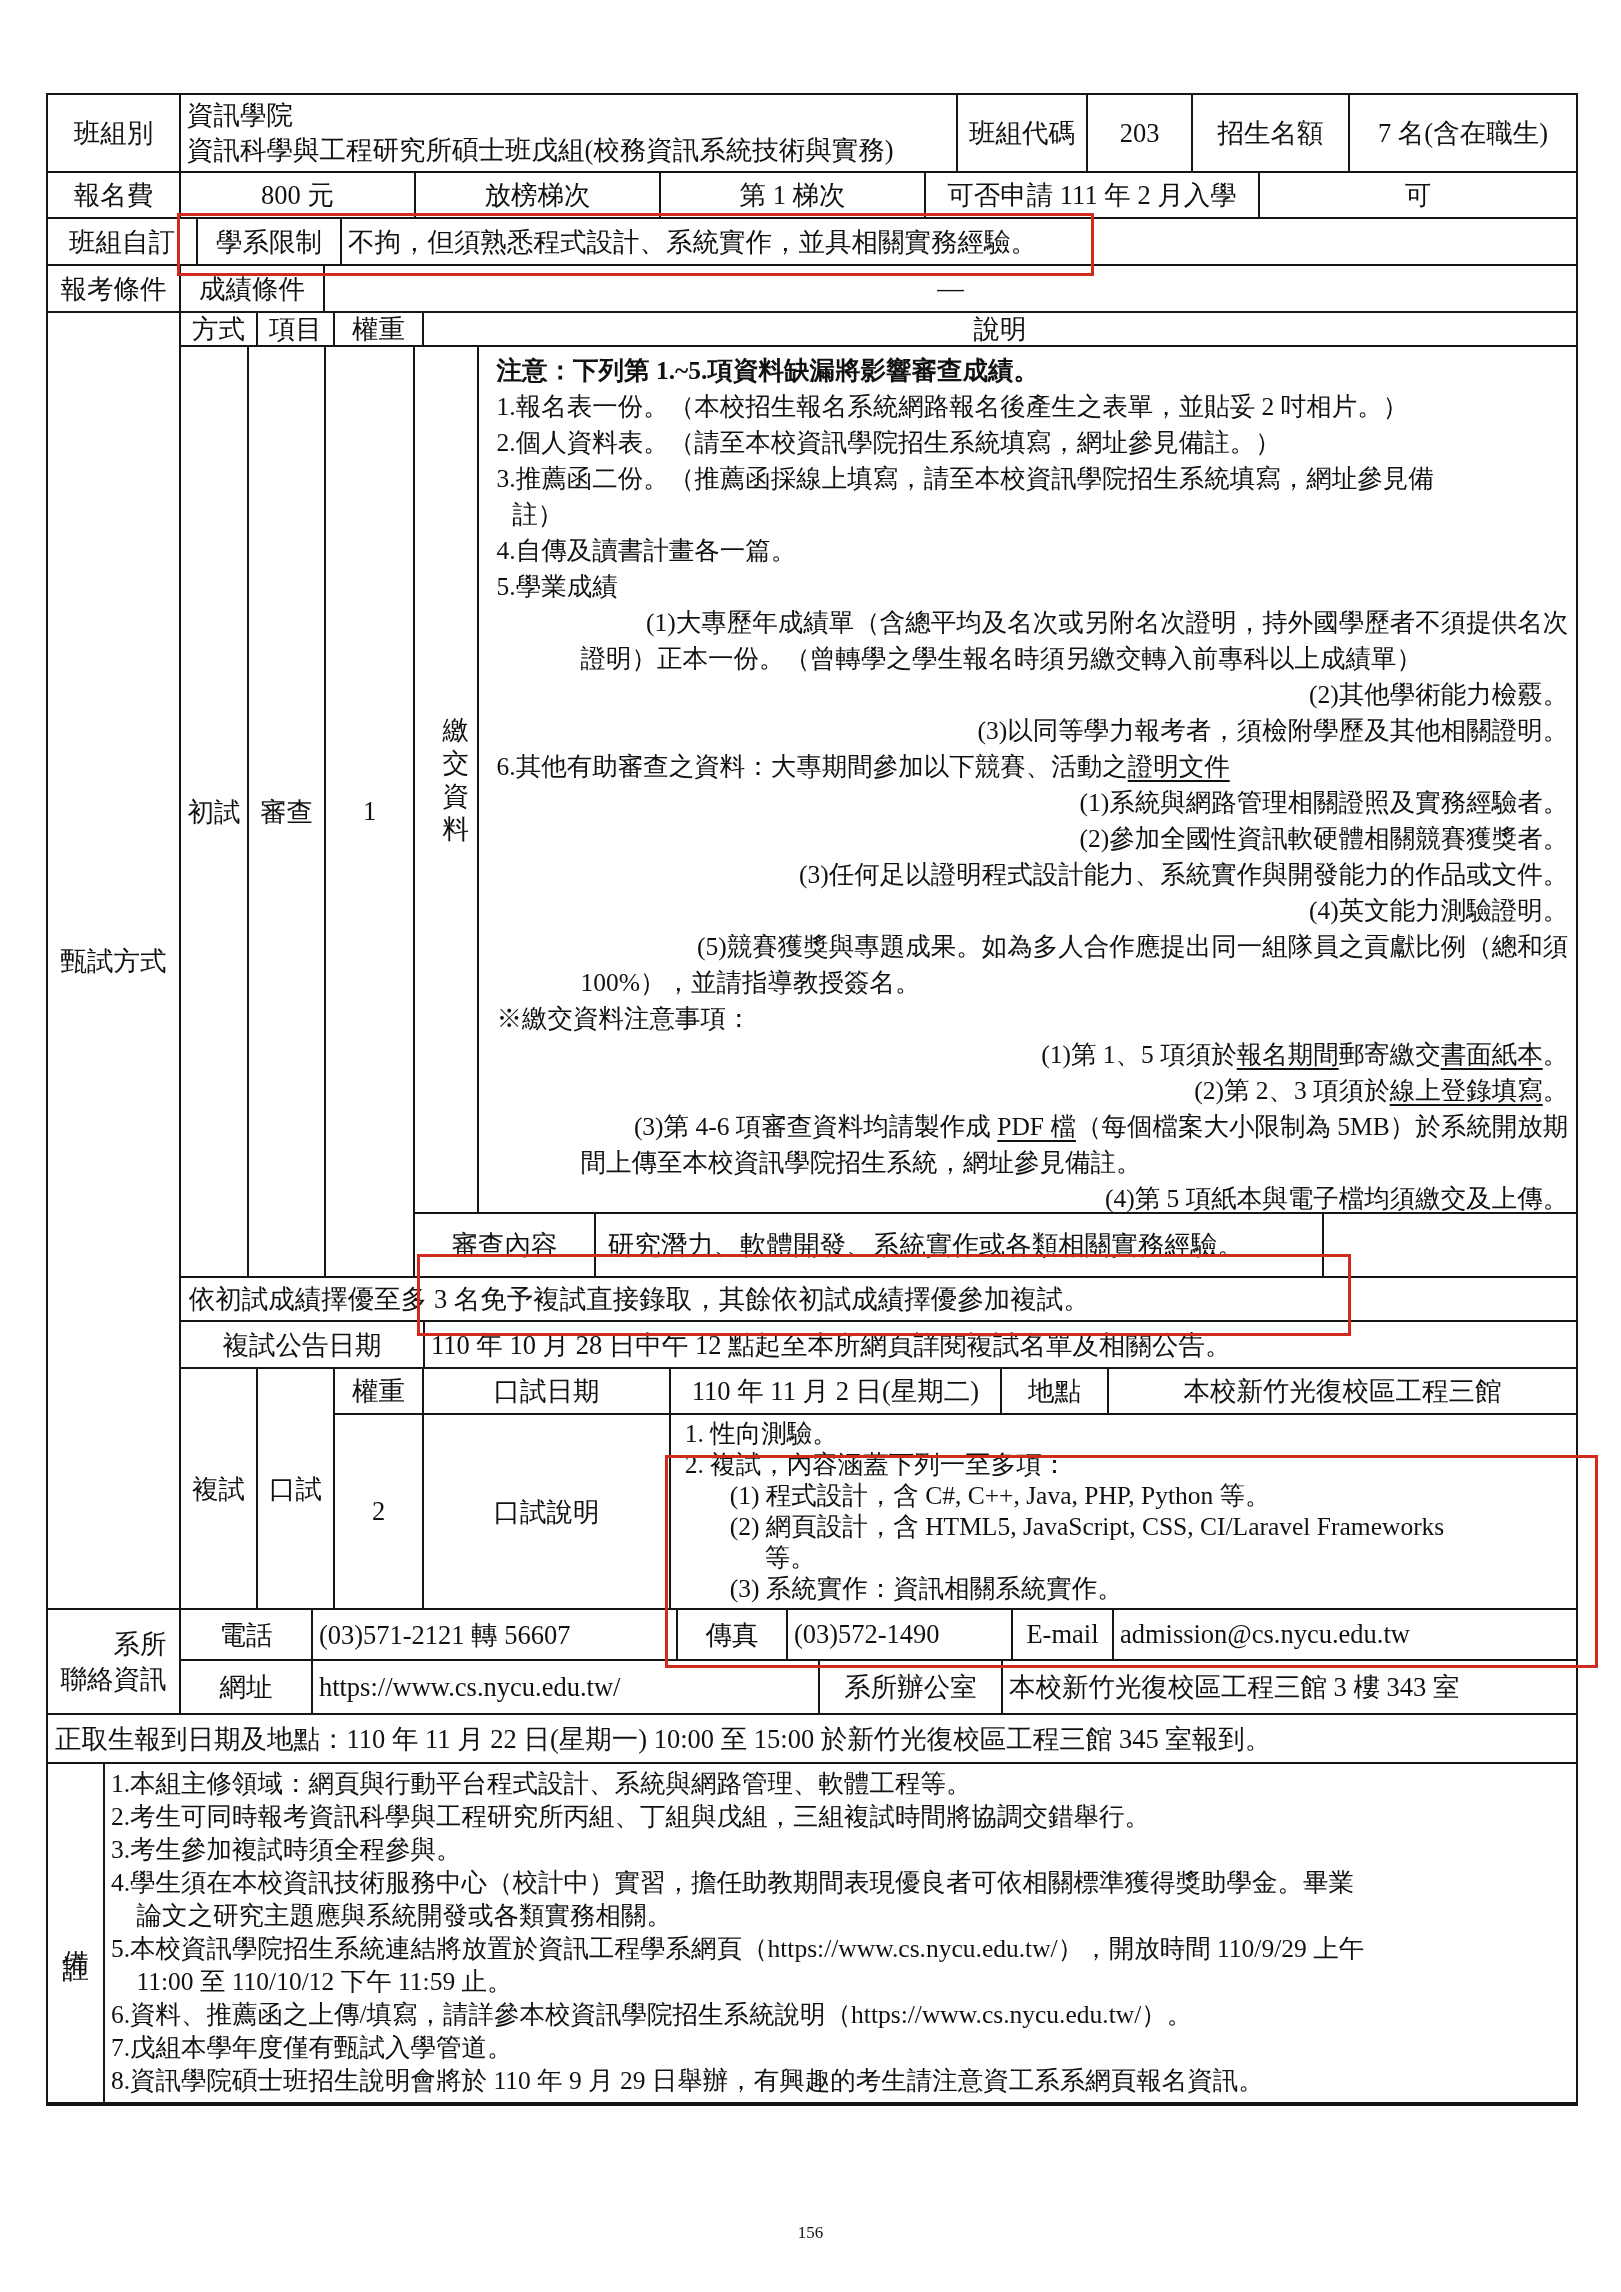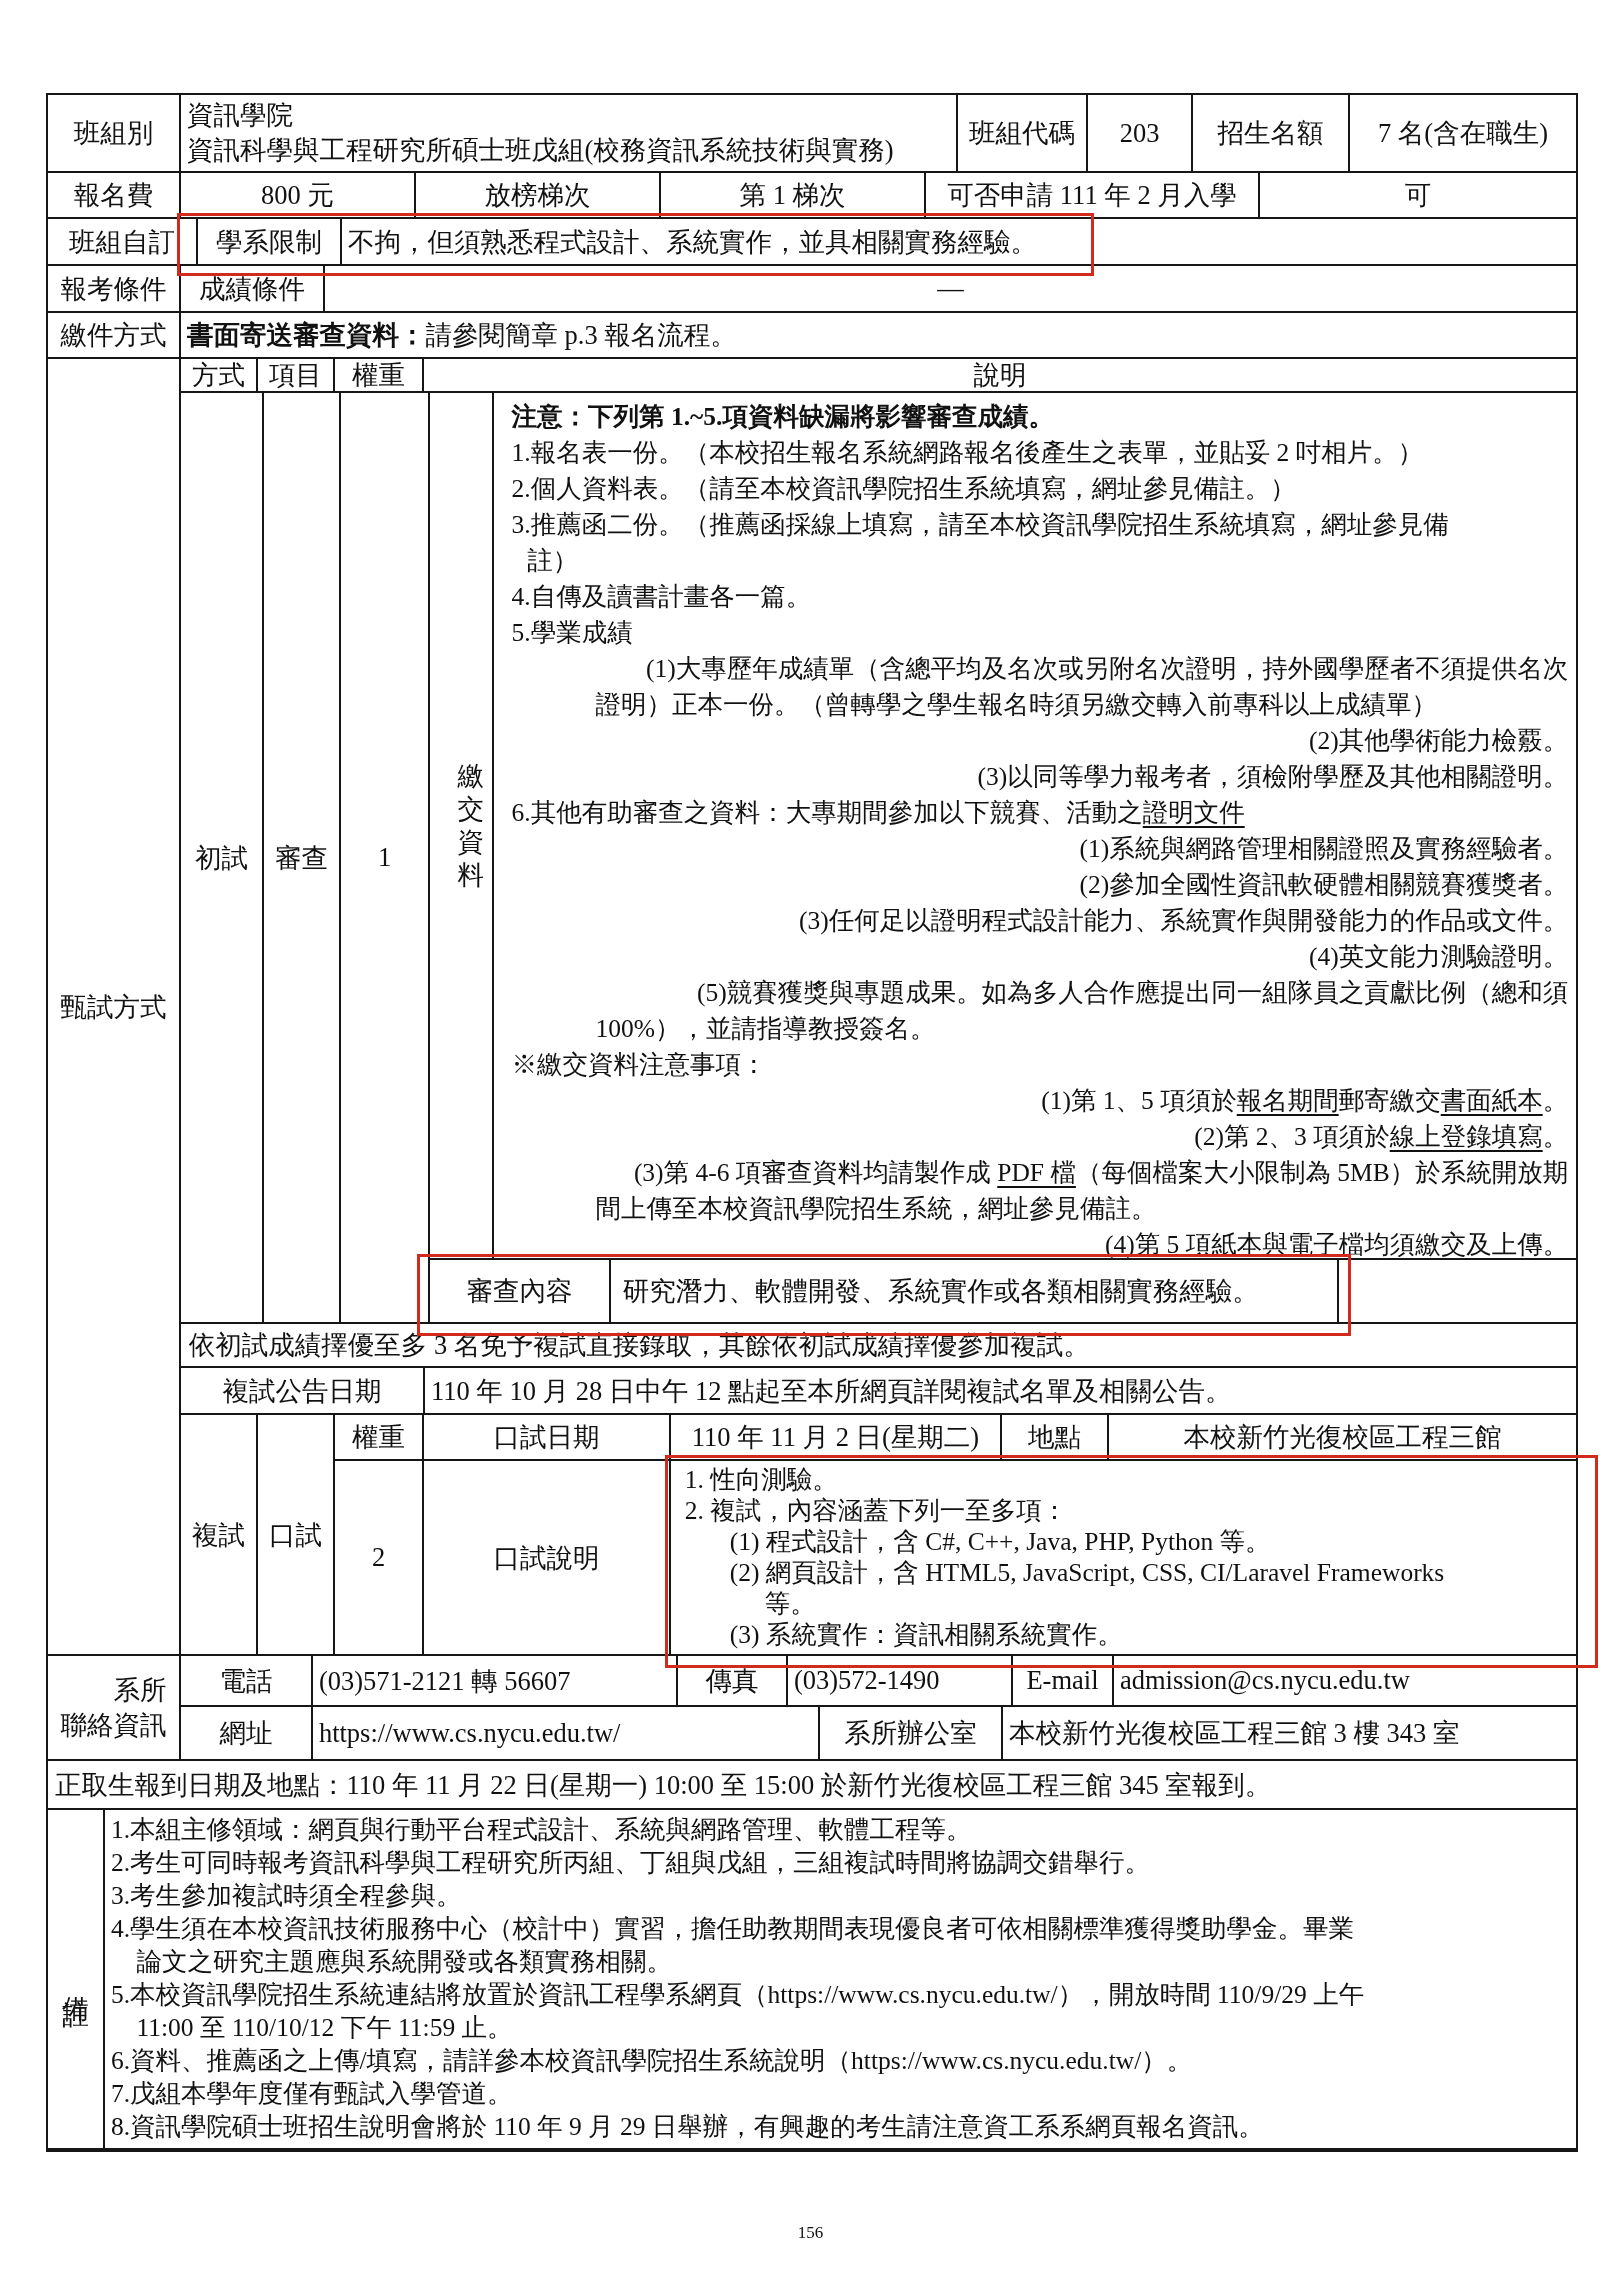--- a/index.html
+++ b/index.html
@@ -72,41 +72,34 @@
       <div class="c" style="width:144px">學系限制</div>
       <div class="c left last" style="flex:1">不拘，但須熟悉程式設計、系統實作，並具相關實務經驗。</div>
     </div>
 
     <div class="row" style="height:47px">
       <div class="c" style="width:133px">報考條件</div>
       <div class="c" style="width:144px">成績條件</div>
       <div class="c last" style="flex:1">—</div>
     </div>
 
-    <div class="row" style="height:46px">
-      <div class="c" style="width:133px">繳件方式</div>
-      <div class="c left last" style="flex:1">
-        <span class="b">書面寄送審查資料：</span>
-          <span>請參閱簡章 p.3 報名流程。</span>
-      </div>
-    </div>
 
     <div class="row" style="height:1297px">
       <div class="c" style="width:133px">甄試方式</div>
       <div class="vblock" style="flex:1">
 
         <div class="row" style="height:34px">
           <div class="c" style="width:77px">方式</div>
           <div class="c" style="width:77px">項目</div>
           <div class="c" style="width:89px">權重</div>
           <div class="c last" style="flex:1">說明</div>
         </div>
 
         <div class="row" style="height:931px">
-          <div class="c" style="width:83px">初試</div>
+          <div class="c" style="width:68px">初試</div>
           <div class="c" style="width:77px">審查</div>
           <div class="c" style="width:89px">1</div>
           <div class="vblock" style="flex:1">
             <div class="row" style="height:867px">
               <div class="c" style="width:64px">
                 <span class="submit-lbl">繳交資料</span>
               </div>
               <div class="c desc last" style="flex:1">
                   <div class="ln b"><span>注意：下列第 1.~5.項資料缺漏將影響審查成績。</span></div>
                   <div class="ln l0"><span>1.報名表一份。（本校招生報名系統網路報名後產生之表單，並貼妥 2 吋相片。）</span></div>

